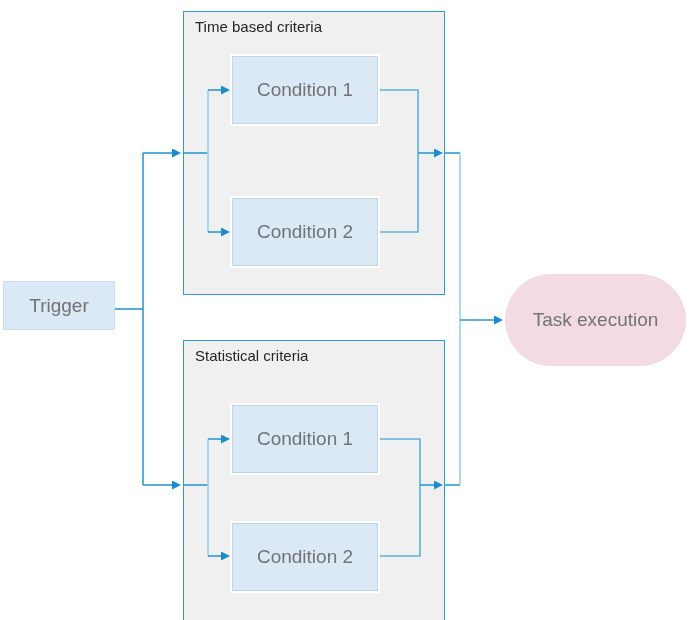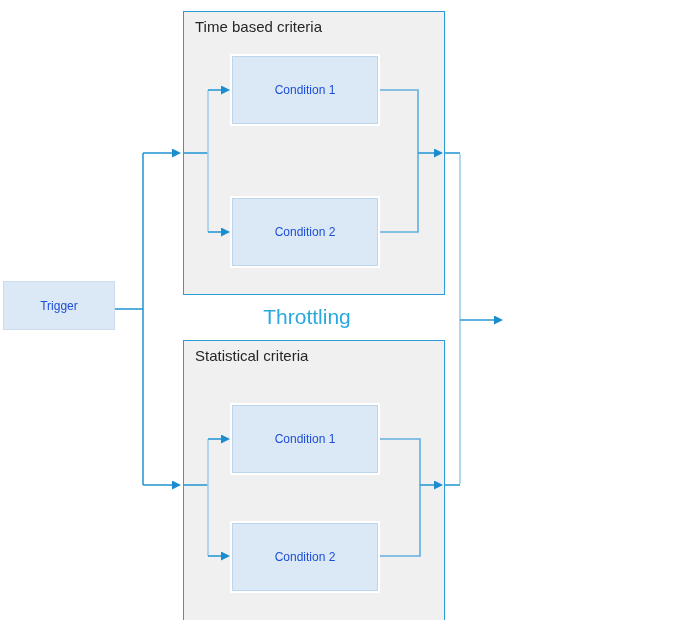--- a/index.html
+++ b/index.html
@@ -2,21 +2,21 @@
 <html><head>
 <meta charset="utf-8">
 <style>
   html,body{margin:0;padding:0;background:#ffffff;}
   .stage{
     position:relative;width:690px;height:620px;background:#ffffff;
     font-family:"Liberation Sans",sans-serif;color:#262626;overflow:hidden;margin-top:8px;
   }
   .connector-layer{position:absolute;left:0;top:0;width:690px;height:620px;z-index:2;pointer-events:none;}
   .node{position:absolute;display:flex;align-items:center;justify-content:center;
-        font-size:12px;color:#1d4ed8;box-sizing:border-box;z-index:3;}
+        font-size:19px;color:#737373;box-sizing:border-box;z-index:3;}
   .trigger-node{left:3px;top:273px;width:112px;height:49px;background:#dbe8f5;border:1px solid #ccdcee;}
   .group-box{position:absolute;background:#f0f0f0;border:1.5px solid #2b9cd8;box-sizing:border-box;z-index:1;}
   .group-time{left:183px;top:3px;width:262px;height:284px;}
   .group-stat{left:183px;top:332px;width:262px;height:282px;padding-left:40px;}
   .group-title{position:absolute;left:11px;top:6px;font-size:15px;color:#262626;white-space:nowrap;}
   .condition-node{background:#dbe9f6;border:1px solid #bdd6ee;box-shadow:0 0 0 2px #ffffff;}
   .cond-1t{left:232px;top:48px;width:146px;height:68px;}
   .cond-2t{left:232px;top:190px;width:146px;height:68px;}
   .cond-1b{left:232px;top:397px;width:146px;height:68px;}
   .cond-2b{left:232px;top:515px;width:146px;height:68px;}
@@ -74,23 +74,25 @@
     <span>Trigger</span>
   </div>
 
   <div class="node condition-node cond-1t">
     <span>Condition 1</span>
   </div>
   <div class="node condition-node cond-2t">
     <span>Condition 2</span>
   </div>
 
-  <div class="throttling-label">Throttling</div>
 
   <div class="node condition-node cond-1b">
     <span>Condition 1</span>
   </div>
   <div class="node condition-node cond-2b">
     <span>Condition 2</span>
   </div>
 
+  <div class="node task-node">
+    <span>Task execution</span>
+  </div>
 
 </div>
 
 </body></html>

